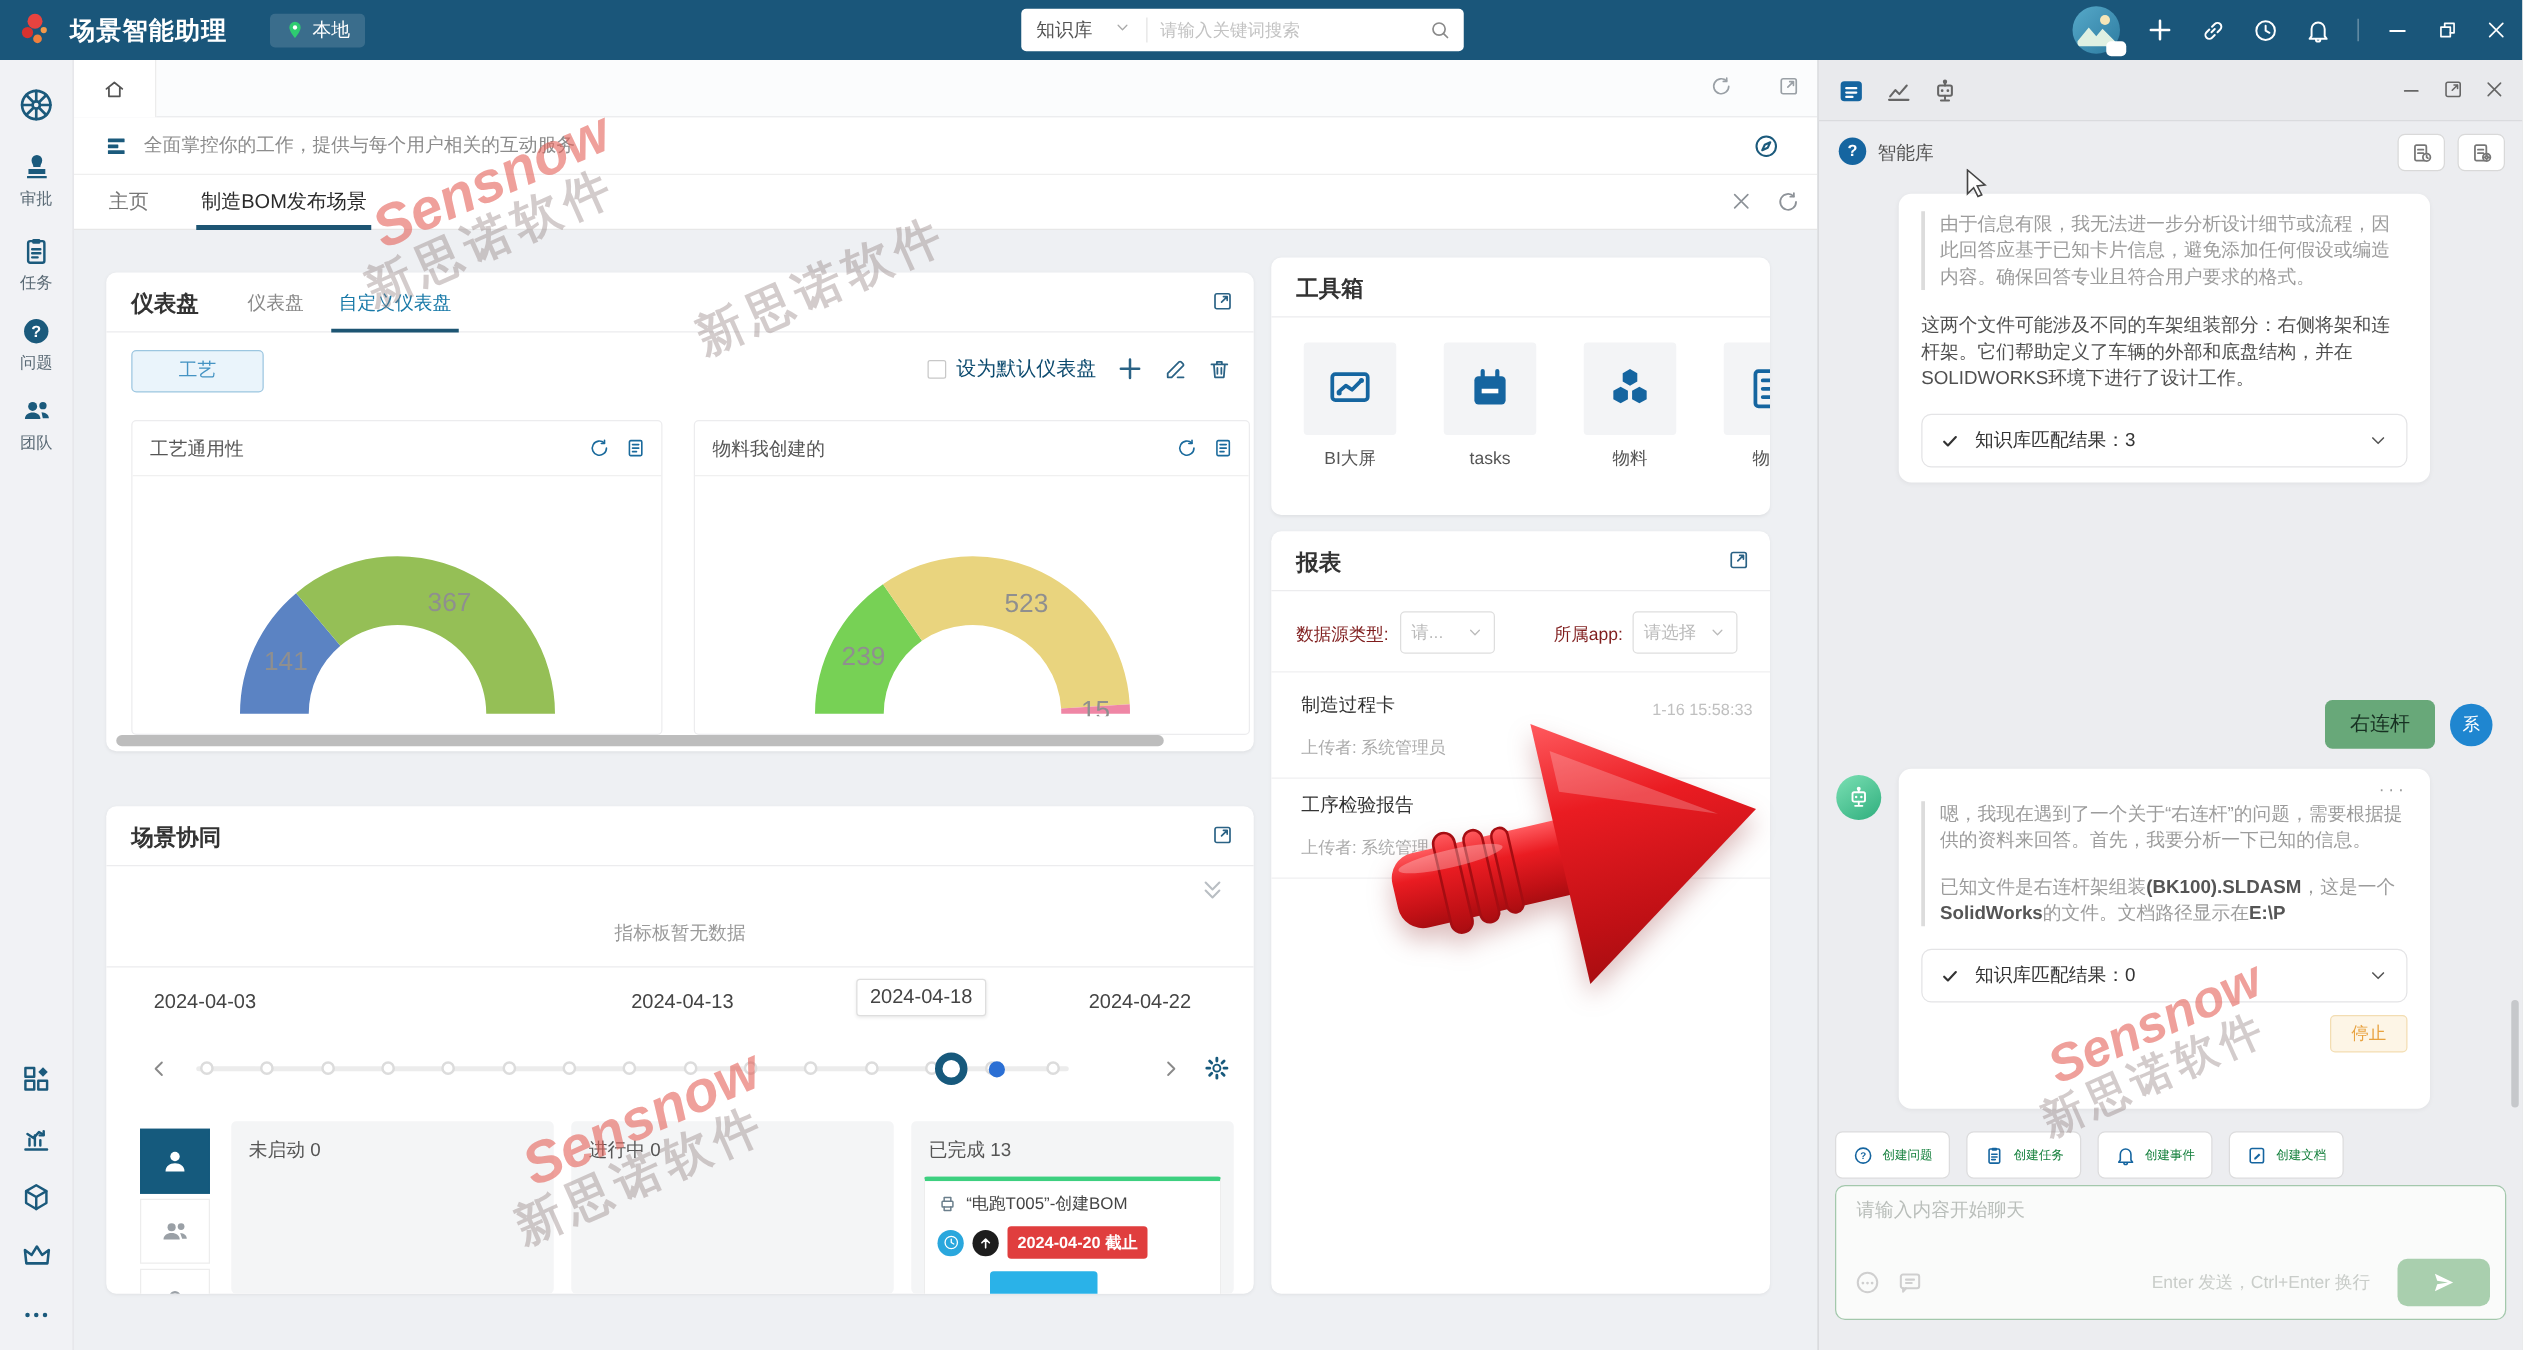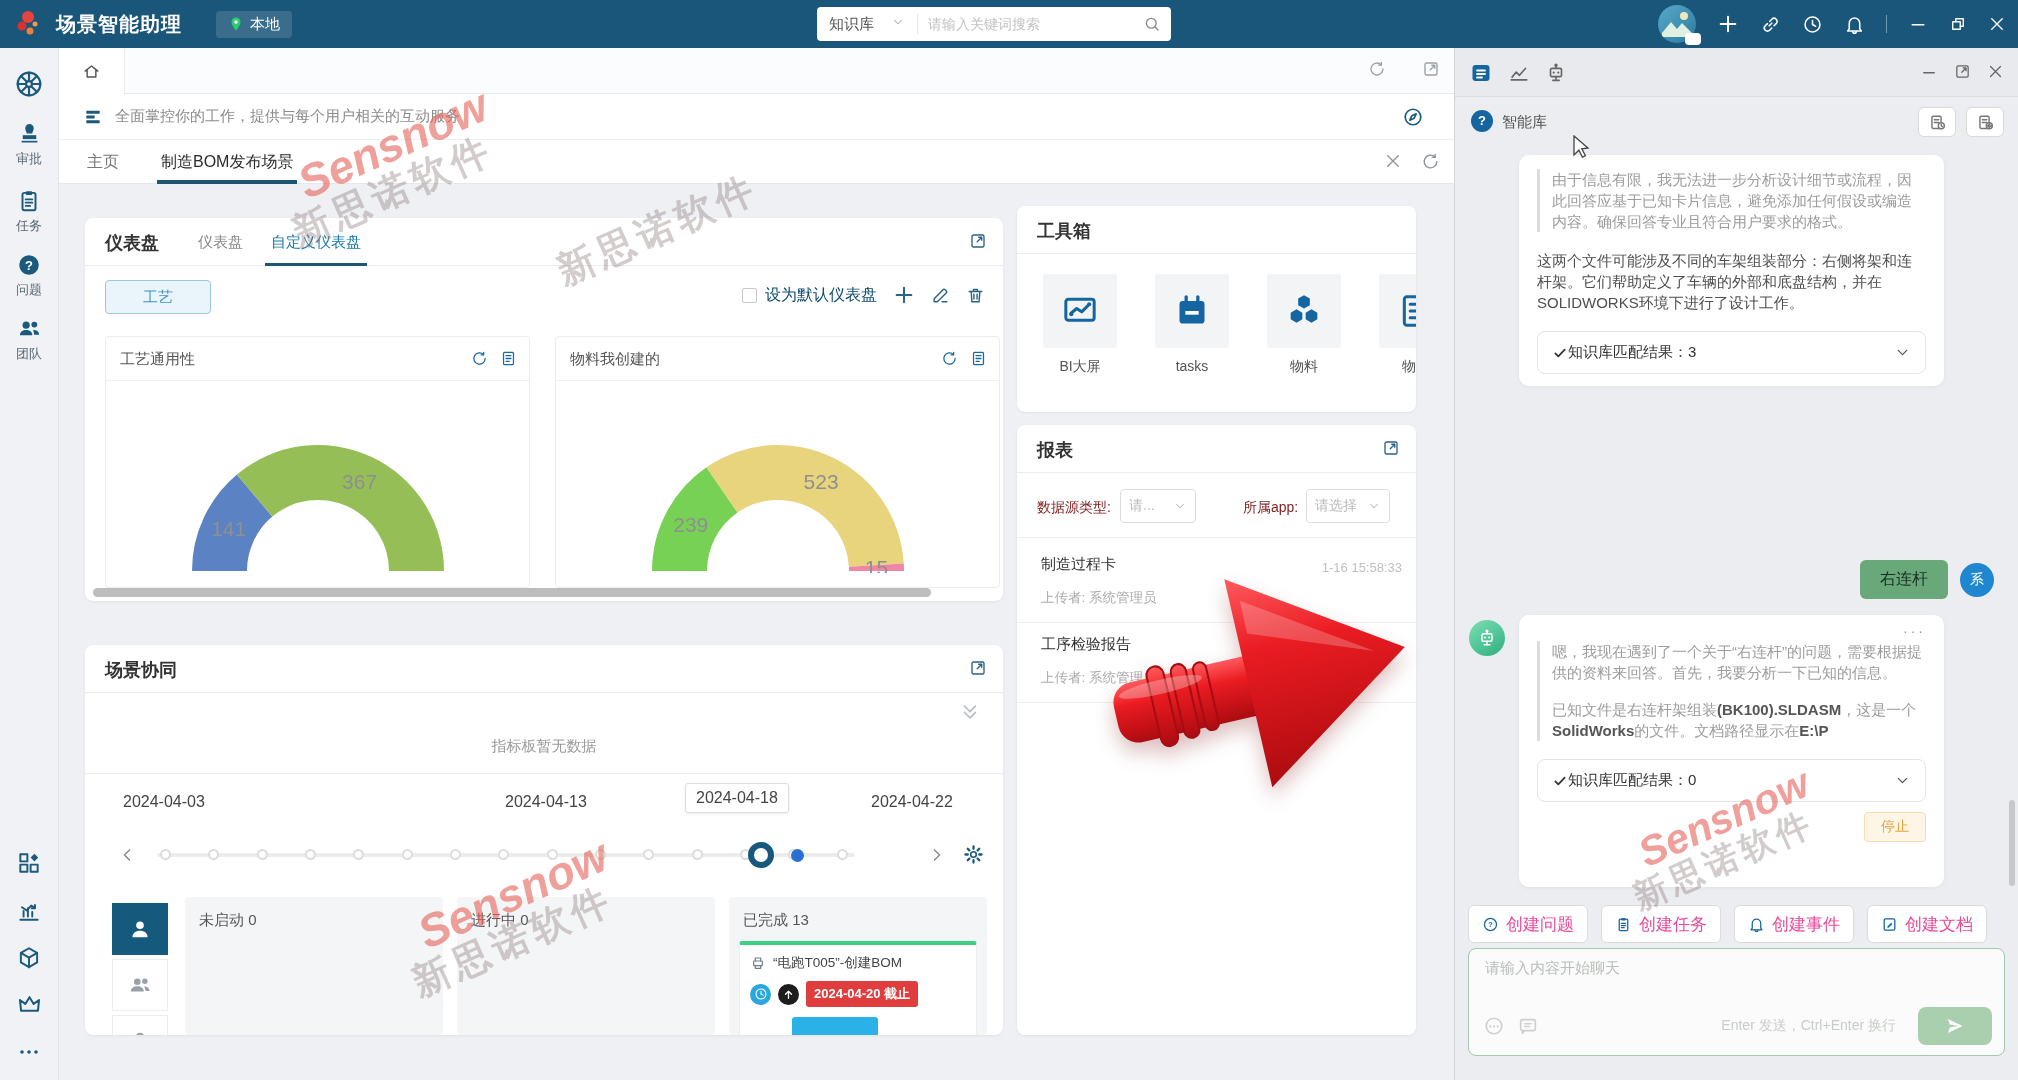--- a/index.html
+++ b/index.html
@@ -123,34 +123,34 @@
 .kb-lbl{position:absolute;left:47px;top:16px;font-size:15px;color:#555}
 .sub-btns{position:absolute;right:14px;top:10px;display:flex;gap:10px}
 .sub-btn{width:38px;height:30px;background:#fff;border:1px solid #d9d9d9;border-radius:6px;display:flex;align-items:center;justify-content:center;color:#777}
 .msgcard{position:absolute;left:64px;width:425px;background:#fff;border-radius:10px;box-shadow:0 1px 4px rgba(0,0,0,.05);padding:14px 18px 12px}
 .mc1{top:107px}
 .mc2{top:567px;height:272px;padding-top:8px}
 .quote{border-left:3px solid #dcdcdc;padding-left:12px;color:#9c9c9c;font-size:15px;line-height:21px}
 .mpar{color:#4f4f4f;font-size:15px;line-height:21px;margin-top:18px}
 .quote .qp{margin-top:16px}
 .quote b{color:#555}
-.matchbox{margin-top:18px;display:flex;align-items:center;border:1px solid #e4e4e6;border-radius:8px;padding:11px 14px}
+.matchbox{margin-top:18px;display:flex;align-items:center;gap:12px;border:1px solid #e4e4e6;border-radius:8px;padding:11px 14px}
 .matchbox .mlbl{flex:1;font-size:15px;color:#333}
 .matchbox .chk{color:#333}
 .matchbox .mchev{color:#555}
 .menu-dots{text-align:right;color:#9a9a9a;font-size:14px;letter-spacing:3px;height:16px;margin-bottom:2px}
 .stoprow{margin-top:10px;text-align:right}
 .stopbtn{background:#fdf5e6;border:1px solid #f3ddb2;color:#e8a23f;border-radius:4px;padding:5px 16px;font-size:14px}
 .userrow{position:absolute;top:512px;right:24px;display:flex;align-items:center;gap:12px}
 .ubble{background:#68a879;border-radius:6px;padding:9px 20px;font-size:16px;color:#173022}
 .uav{width:34px;height:34px;border-radius:50%;background:#1f86d0;color:#fff;font-size:14px;display:flex;align-items:center;justify-content:center}
 .aiav{position:absolute;left:14px;top:572px;width:36px;height:36px;border-radius:50%;background:linear-gradient(145deg,#7be0b4,#2fae7d);display:flex;align-items:center;justify-content:center;color:#fff}
 .pthumb{position:absolute;right:3px;top:752px;width:6px;height:86px;border-radius:3px;background:#c6c8cb}
 .actions{position:absolute;left:13px;top:857px;display:flex;gap:13px}
-.abtn{height:38px;padding:0 13px;background:#fff;border:1px solid #dcdcdd;border-radius:6px;display:flex;align-items:center;gap:7px;font-size:17px;color:#ec4899}
+.abtn{height:38px;padding:0 13px;background:#fff;border:1px solid #dcdcdd;border-radius:6px;display:flex;align-items:center;gap:7px;font-size:10px;color:#15803d}
 .abtn .aic{color:#1565a0}
 .inputbox{position:absolute;left:13px;right:13px;top:900px;height:108px;background:#fafbfa;border:1.5px solid #a3c8ac;border-radius:8px}
 .inputbox textarea{position:absolute;left:16px;right:16px;top:10px;height:50px;background:transparent;border:0;outline:none;resize:none;font-size:15px;color:#555;font-family:"Liberation Sans",sans-serif}
 .inputbox textarea::placeholder{color:#b9beba}
 .ib-bottom{position:absolute;left:14px;right:12px;bottom:10px;height:38px;display:flex;align-items:center;gap:12px}
 .ib-bottom .gic{color:#cfcfcf}
 .ib-hint{margin-left:auto;font-size:14px;color:#c9cdc9;margin-right:10px}
 .sendbtn{width:74px;height:38px;background:#a9cfae;border:none;border-radius:8px;display:flex;align-items:center;justify-content:center;color:#fff}
 
 

